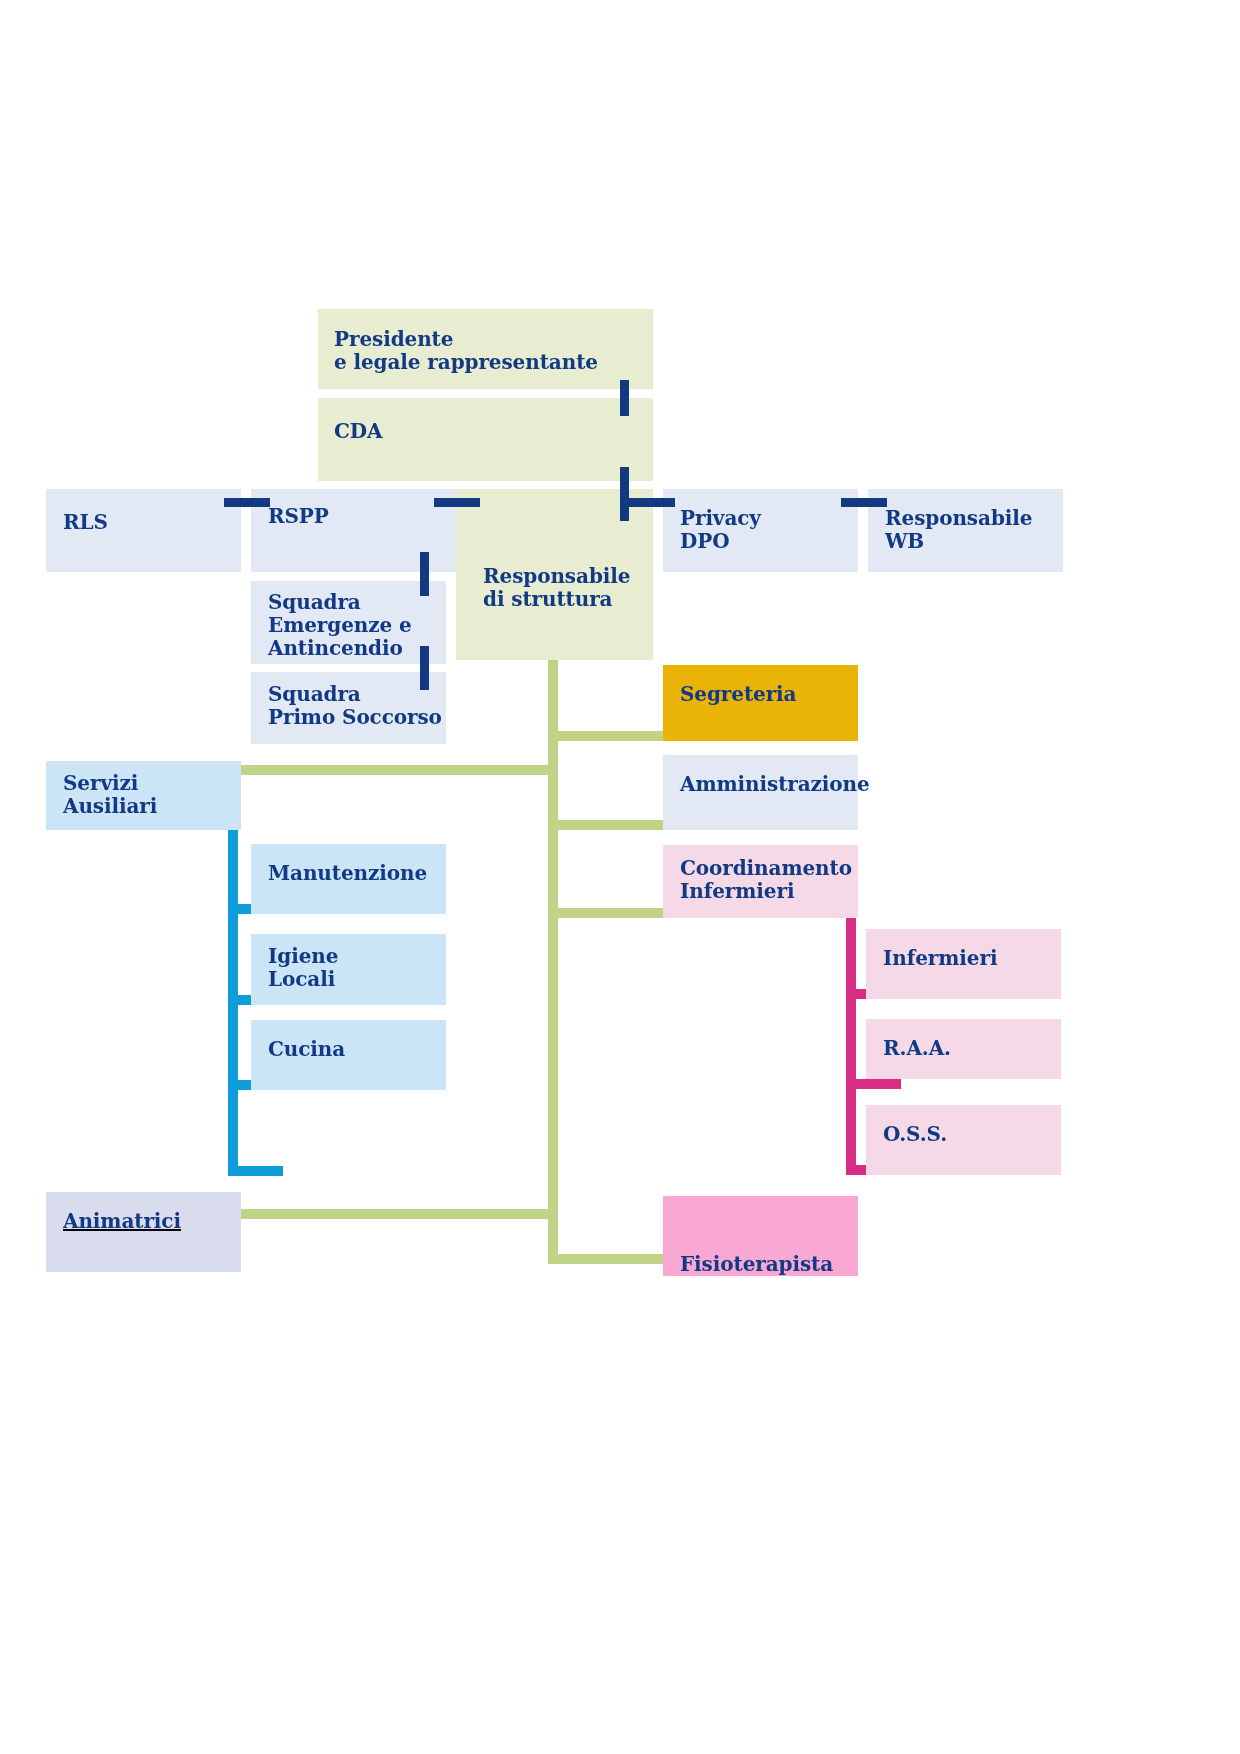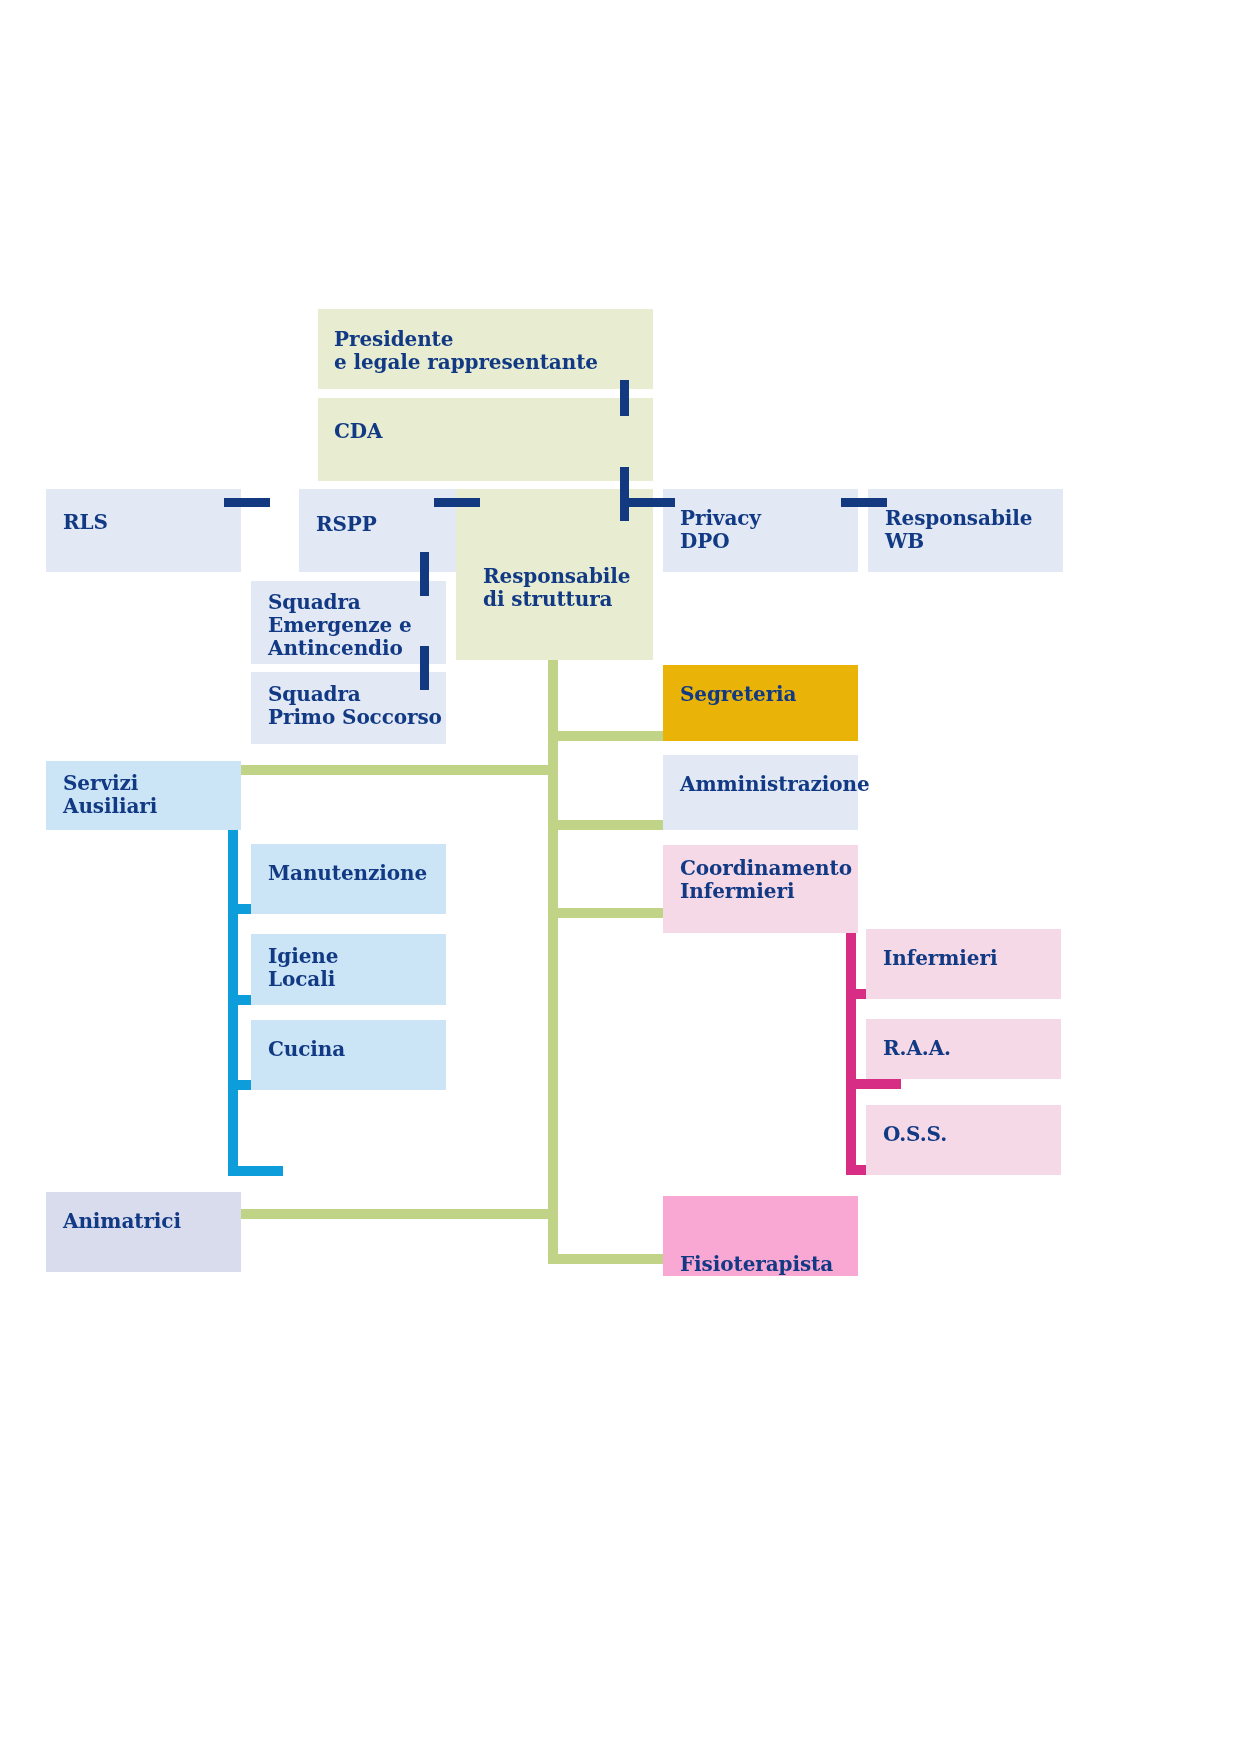--- a/index.html
+++ b/index.html
@@ -79,21 +79,21 @@
   </div>
 
   <div class="box" style="left:318px;top:398px;width:335px;height:83px;background:#e8edd2;padding:22px 0 0 16px;">
     <span class="lbl">CDA</span>
   </div>
 
   <div class="box" style="left:46px;top:489px;width:195px;height:83px;background:#e2e8f4;padding:22px 0 0 17px;">
     <span class="lbl">RLS</span>
   </div>
 
-  <div class="box" style="left:251px;top:489px;width:214px;height:83px;background:#e2e8f4;padding:24px 0 0 17px;margin-left:48px;">
+  <div class="box" style="left:251px;top:489px;width:214px;height:83px;background:#e2e8f4;padding:16px 0 0 17px;">
     <span class="lbl">RSPP</span>
   </div>
 
   <div class="box" style="left:456px;top:489px;width:197px;height:171px;background:#e8edd2;padding:76px 0 0 27px;">
     <span class="lbl">Responsabile
 di struttura</span>
   </div>
 
   <div class="box" style="left:663px;top:489px;width:195px;height:83px;background:#e2e8f4;padding:18px 0 0 17px;">
     <span class="lbl">Privacy
@@ -117,21 +117,21 @@
   </div>
 
   <div class="box" style="left:663px;top:665px;width:195px;height:76px;background:#eab308;padding:18px 0 0 17px;">
     <span class="lbl">Segreteria</span>
   </div>
 
   <div class="box" style="left:663px;top:755px;width:195px;height:75px;background:#e2e8f4;padding:18px 0 0 17px;">
     <span class="lbl">Amministrazione</span>
   </div>
 
-  <div class="box" style="left:663px;top:845px;width:195px;height:88px;background:#f6d9e7;padding:12px 0 0 17px;">
+  <div class="box" style="left:663px;top:845px;width:195px;height:73px;background:#f6d9e7;padding:12px 0 0 17px;">
     <span class="lbl">Coordinamento
 Infermieri</span>
   </div>
 
   <div class="box" style="left:866px;top:929px;width:195px;height:70px;background:#f6d9e7;padding:18px 0 0 17px;">
     <span class="lbl">Infermieri</span>
   </div>
 
   <div class="box" style="left:866px;top:1019px;width:195px;height:60px;background:#f6d9e7;padding:18px 0 0 17px;">
     <span class="lbl">R.A.A.</span>
@@ -153,21 +153,21 @@
   <div class="box" style="left:251px;top:1020px;width:195px;height:70px;background:#cbe5f7;padding:18px 0 0 17px;">
     <span class="lbl">Cucina</span>
   </div>
 
   <div class="box" style="left:251px;top:934px;width:195px;height:71px;background:#cbe5f7;padding:11px 0 0 17px;">
     <span class="lbl">Igiene
 Locali</span>
   </div>
 
 
-  <div class="box" style="left:46px;top:1192px;width:195px;height:80px;background:#d8dced;padding:18px 0 0 17px;">
+  <div class="box" style="left:46px;top:1192px;width:195px;height:80px;background:#d8dced;padding:18px 0 0 17px;text-decoration:underline;">
     <span class="lbl">Animatrici</span>
   </div>
 
   <div class="box" style="left:663px;top:1196px;width:195px;height:80px;background:#f9a8d4;padding:18px 0 0 17px;align-items:flex-end;">
     <span class="lbl">Fisioterapista</span>
   </div>
 
 </div>
 
 </body></html>

